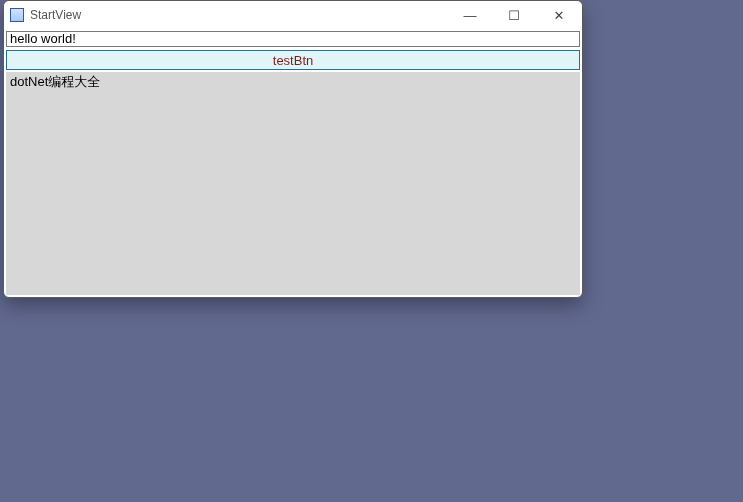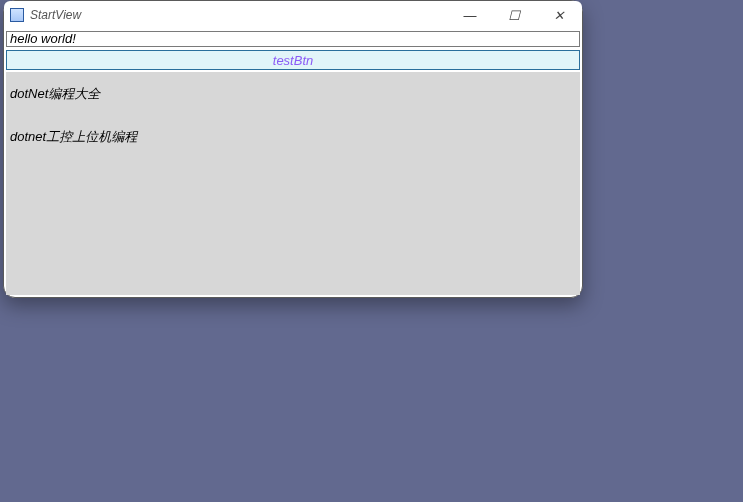--- a/index.html
+++ b/index.html
@@ -13,25 +13,24 @@
     background: #62698f;
     position: relative;
   }
   .window {
     position: absolute;
     left: 3px; top: 0px;
     width: 580px;
     height: 298px;
     background: #fff;
     border: 1px solid #5a5a5a;
-    border-radius: 12px;
+    border-radius: 6px;
     box-shadow: 0 8px 20px rgba(0,0,0,.35);
     display: flex;
     flex-direction: column;
-    font-style: italic;
   }
   .titlebar {
     height: 28px;
     display: flex;
     align-items: center;
     background: #fff;
     border-top-left-radius: 6px;
     border-top-right-radius: 6px;
     padding-left: 6px;
     flex: 0 0 auto;
@@ -84,34 +83,34 @@
   }
   .button {
     margin: 1px 2px 2px 2px;
     height: 20px;
     background: #e1f5f9;
     border: 1px solid #2a6f9c;
     display: flex;
     align-items: center;
     justify-content: center;
     font-size: 13px;
-    color: #8b5cf6;
+    color: #7f1d1d;
     cursor: default;
   }
   .listbox {
     flex: 1 1 auto;
     margin: 0 2px 2px 2px;
     background: #d7d7d7;
     overflow: auto;
     padding: 0;
   }
   .list-item {
     font-size: 13px;
     color: #000;
-    padding: 13px 4px;
+    padding: 1px 4px;
     line-height: 17px;
   }
 </style>
 </head>
 <body>
 
 <div class="window">
   <div class="titlebar">
     <div class="title-icon"></div>
     <div class="title-text">StartView</div>
@@ -123,16 +122,15 @@
   </div>
   <div class="client">
     <div class="textbox">
       <span>hello world!</span>
     </div>
     <div class="button">
       <span>testBtn</span>
     </div>
     <div class="listbox">
       <div class="list-item">dotNet编程大全</div>
-      <div class="list-item">dotnet工控上位机编程</div>
     </div>
   </div>
 </div>
 
 </body></html>

